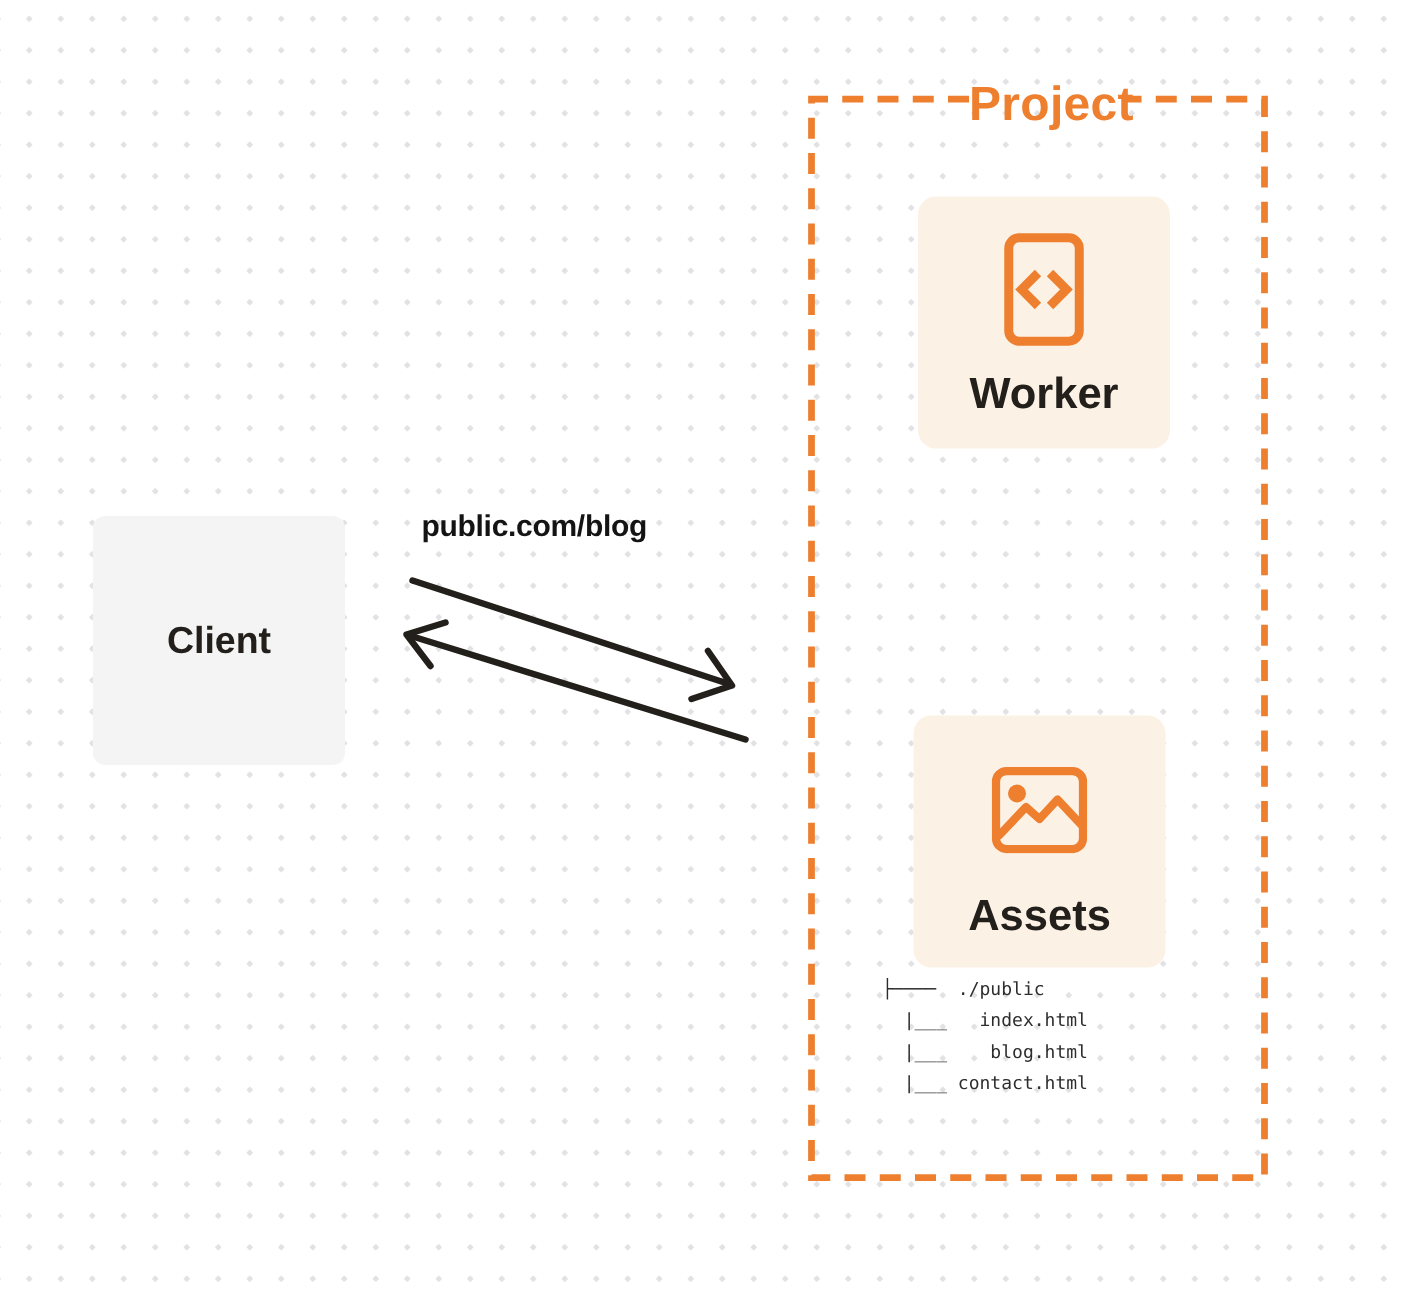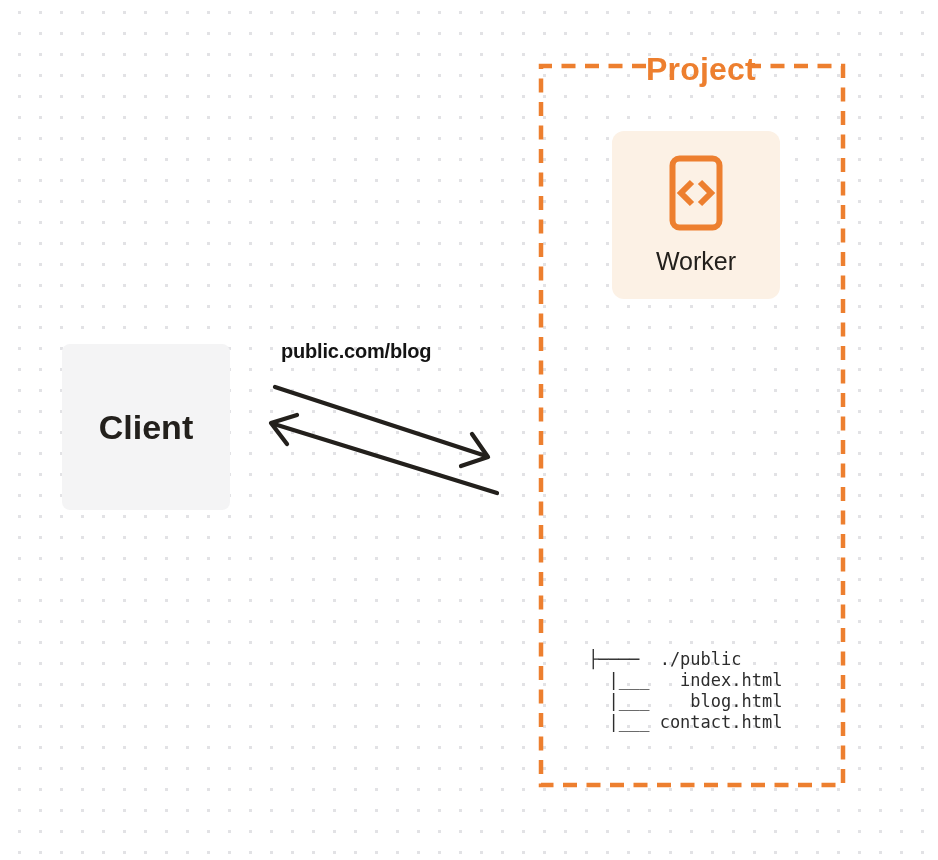--- a/index.html
+++ b/index.html
@@ -58,55 +58,55 @@
     border-radius: 12px;
     display: flex;
     flex-direction: column;
     align-items: center;
   }
   .card-worker { left: 612px; top: 131px; }
   .card-assets { left: 609px; top: 477px; }
   .card-worker .card-icon { margin-top: 24px; }
   .card-assets .card-icon { margin-top: 34px; }
   .card-label {
-    font-size: 25px;
-    font-weight: 400;
+    font-size: 29px;
+    font-weight: 700;
     color: var(--ink, #23201C);
   }
   .card-worker .card-label { margin-top: 16px; }
   .card-assets .card-label { margin-top: 26px; }
   .client-box {
     position: absolute;
     left: 62px; top: 344px;
     width: 168px; height: 166px;
     background: var(--client_bg, #F4F4F5);
     border-radius: 8px;
     display: flex;
     align-items: center;
     justify-content: center;
   }
   .client-label {
-    font-size: 34px;
+    font-size: 25px;
     font-weight: 700;
     color: var(--ink, #23201C);
   }
   .request-label {
     position: absolute;
     left: 281px; top: 340px;
     font-size: 20px;
     font-weight: 700;
     letter-spacing: -0.2px;
     color: #141414;
   }
   .file-tree {
     position: absolute;
     left: 588px; top: 649px;
     margin: 0;
     font-family: "DejaVu Sans Mono", monospace;
-    font-size: 17px;
+    font-size: 12px;
     line-height: 21px;
     color: var(--tree_ink, #2D2D2D);
     white-space: pre;
   }
 </style>
 </head>
 <body>
 
 <div class="canvas">
 
@@ -125,20 +125,28 @@
 
   <div class="card card-worker">
     <svg class="card-icon" width="54" height="76" viewBox="0 0 54 76" xmlns="http://www.w3.org/2000/svg">
       <rect class="icon-stroke" x="3.5" y="3.5" width="47" height="69" rx="7" stroke-width="6"></rect>
       <path class="icon-stroke" d="M23 27 L12 38 L23 49" stroke-width="6" stroke-linejoin="miter"></path>
       <path class="icon-stroke" d="M31 27 L42 38 L31 49" stroke-width="6" stroke-linejoin="miter"></path>
     </svg>
     <div class="card-label">Worker</div>
   </div>
 
+  <div class="card card-assets">
+    <svg class="card-icon" width="64" height="58" viewBox="0 0 64 58" xmlns="http://www.w3.org/2000/svg">
+      <rect class="icon-stroke" x="3" y="3" width="58" height="52" rx="7" stroke-width="5.5"></rect>
+      <circle class="icon-fill" cx="17" cy="18" r="6"></circle>
+      <path class="icon-stroke" d="M5 46 L23 27 L32 35 L44 22 L60 39" stroke-width="5.5" stroke-linecap="round" stroke-linejoin="round"></path>
+    </svg>
+    <div class="card-label">Assets</div>
+  </div>
 
   <pre class="file-tree">├────  ./public
   |___   index.html
   |___    blog.html
   |___ contact.html</pre>
 
   <div class="client-box">
     <div class="client-label">Client</div>
   </div>
 

